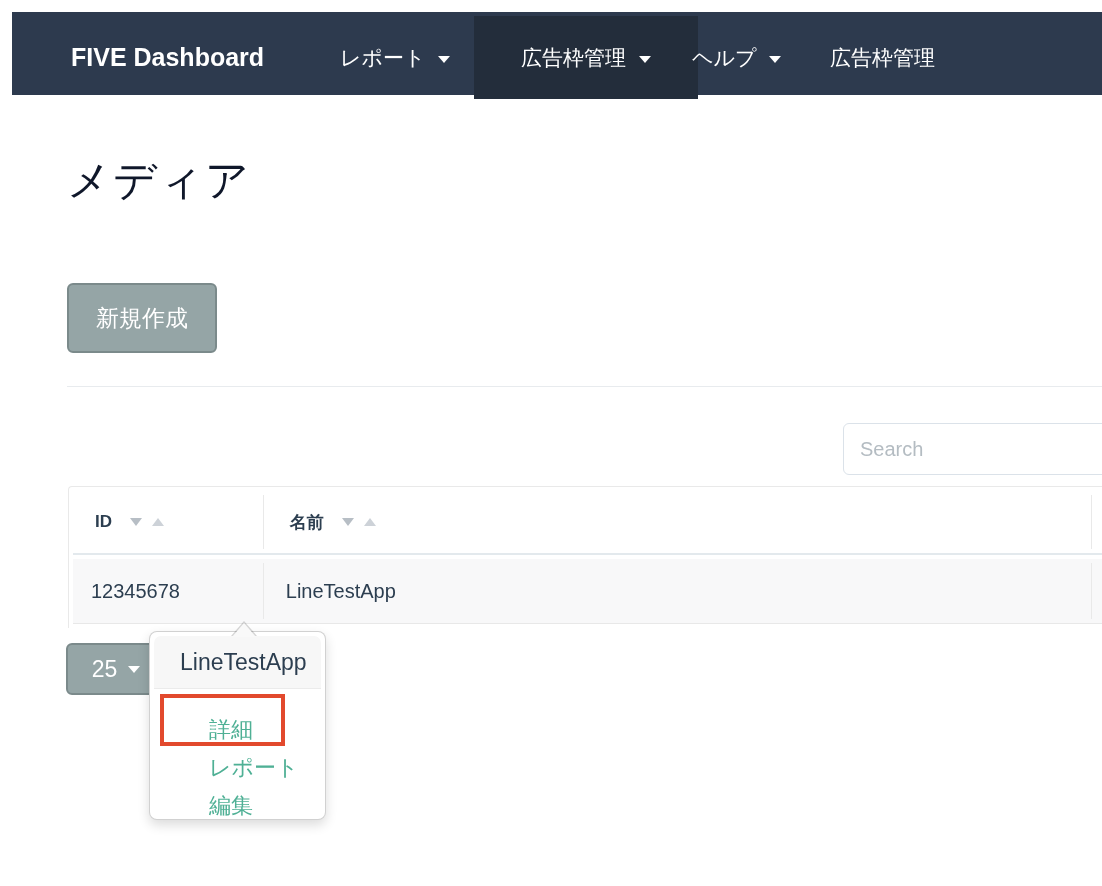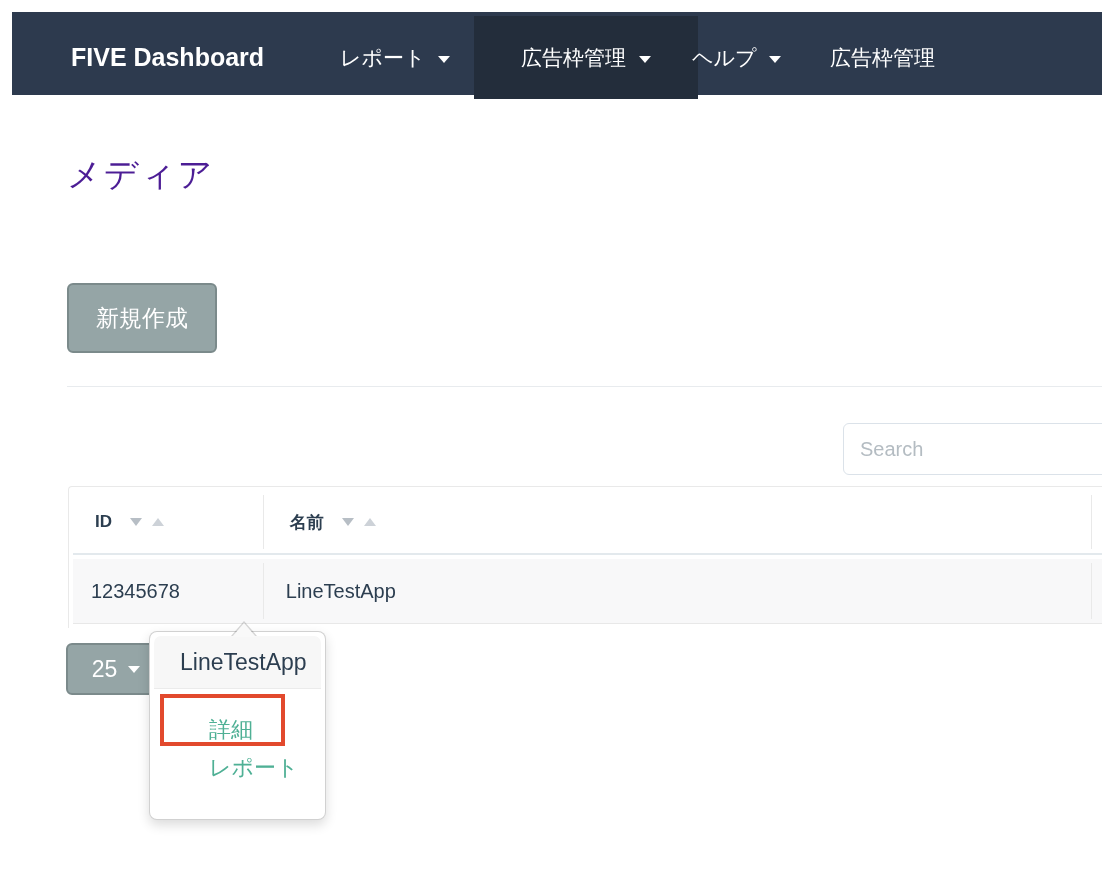--- a/index.html
+++ b/index.html
@@ -25,21 +25,21 @@
   .nav-item.news    { left:810px; }
   .caret-down {
     display:inline-block; width:0; height:0; margin-left:9px; vertical-align:middle;
     border-left:6px solid transparent; border-right:6px solid transparent;
     border-top:7px solid #ffffff;
   }
 
   
   .page-title {
     position:absolute; left:55px; top:140px;
-    font-size:34px; font-weight:500; color:#4c1d95; letter-spacing:2px;
+    font-size:43px; font-weight:500; color:#0f172a; letter-spacing:2px;
   }
 
   .btn-gray {
     position:absolute; background:#95a5a6; border:2px solid #7b8a8b; border-radius:6px;
     color:#ffffff; display:flex; align-items:center; justify-content:center; cursor:pointer;
   }
   .btn-create { left:55px; top:271px; width:150px; height:70px; font-size:23px; }
 
   .divider { position:absolute; left:55px; top:374px; width:1047px; height:1px; background:#e8ebee; }
 
@@ -181,16 +181,17 @@
     <span class="caret-down"></span>
 </button>
 
 <div class="popover">
   <div class="popover-arrow-outer"></div>
   <div class="popover-arrow-inner"></div>
   <div class="popover-title">LineTestApp</div>
   <div class="popover-body">
     <a class="popover-link">詳細</a>
     <a class="popover-link">レポート</a>
+    <a class="popover-link">編集</a>
   </div>
 </div>
 
 <div class="highlight-box"></div>
 
 </body></html>

